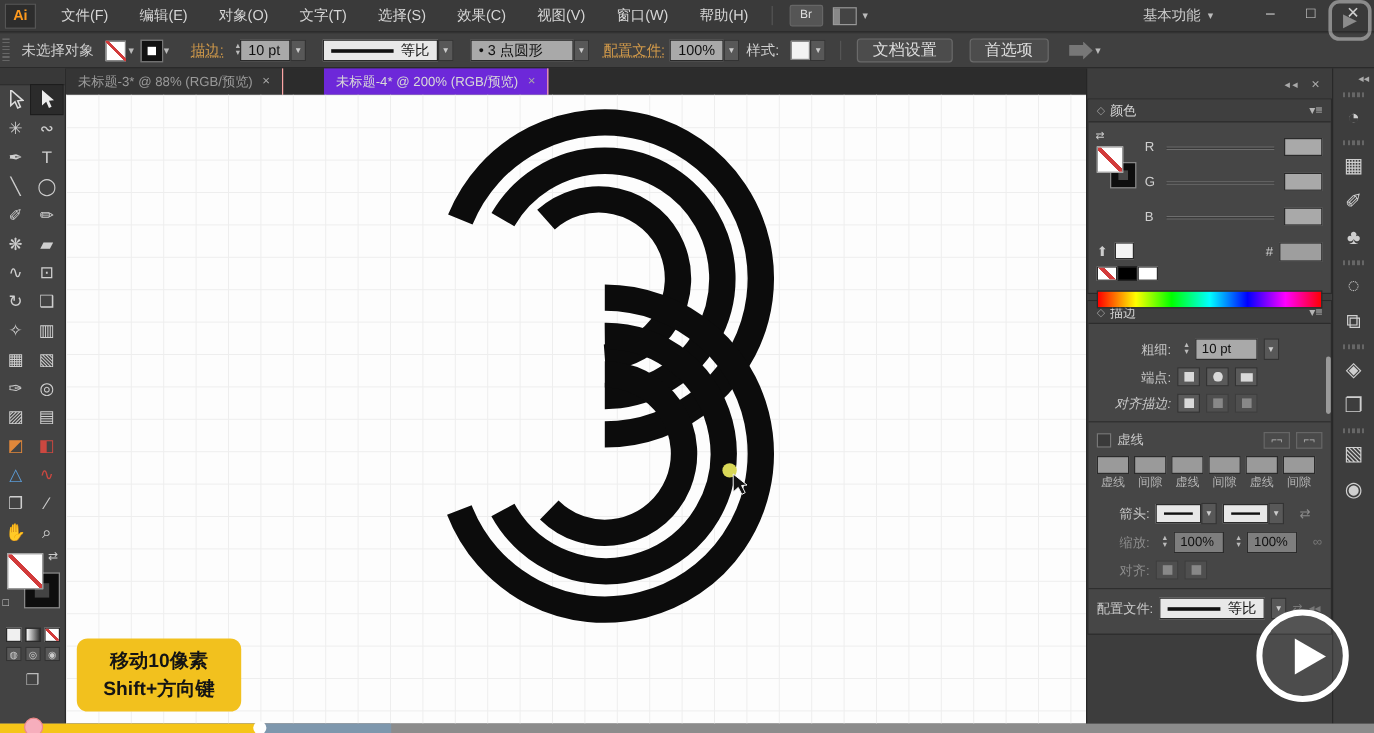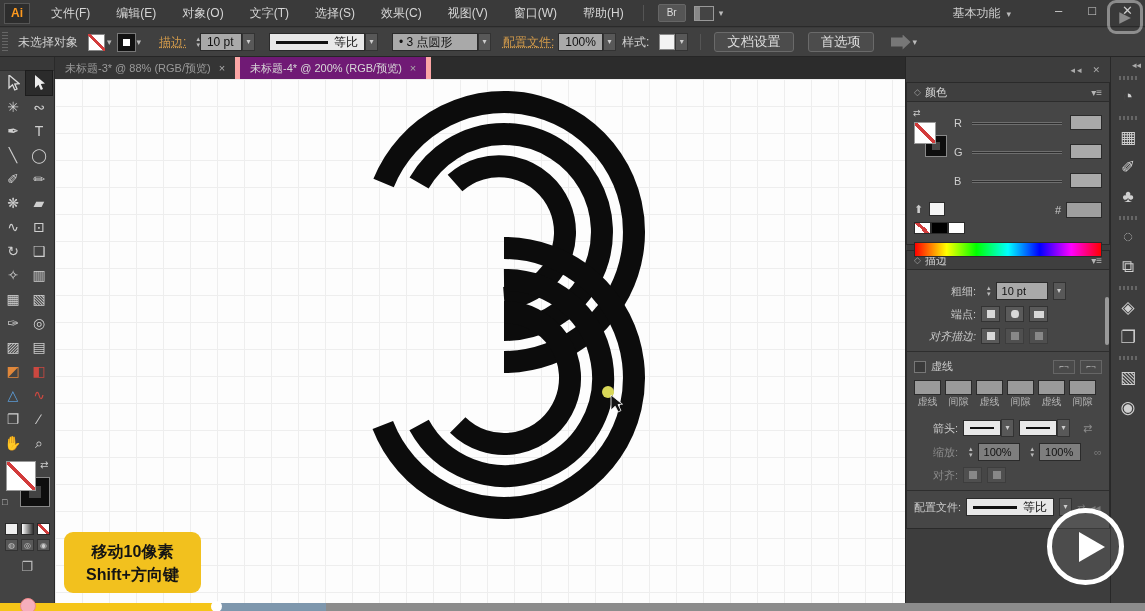--- a/index.html
+++ b/index.html
@@ -53,22 +53,22 @@
   .minirow { display:flex; gap:3px; padding:4px 4px 0 5px; }
   .minibtn { width:14px; height:12px; border:1px solid #2a2a2a; background:#f0f0f0; position:relative; }
   .minibtn.grad { background:linear-gradient(90deg,#fff,#333); }
   .minibtn.none { background:#fff; }
   .minibtn.none::after { content:""; position:absolute; inset:0; background:linear-gradient(45deg, transparent 42%, #d23b3b 42%, #d23b3b 58%, transparent 58%); }
   .modebtn { width:14px; height:12px; background:#585858; border:1px solid #333; color:#ccc; font-size:8px; text-align:center; line-height:11px; }
   .screenmode { margin:8px auto 0; width:18px; text-align:center; color:#bbb; font-size:13px; }
 
   
   .tabbar { position:absolute; left:55px; top:57px; width:850px; height:22px; background:#2c2c2c; display:flex; }
-  .tab { display:flex; align-items:center; gap:8px; padding:0 10px; font-size:11px; color:#9a9a9a; background:#353535; border-right:5px solid #fca5a5;text-align:center; }
-  .tab.active { background:#701a75; color:#d8d8d8; }
+  .tab { display:flex; align-items:center; gap:8px; padding:0 10px; font-size:11px; color:#9a9a9a; background:#353535; border-right:1px solid #fca5a5;text-align:center; }
+  .tab.active { background:#6d28d9; color:#d8d8d8;margin-left:34px; }
   .tabclose { font-size:11px; color:#aaa; }
   .canvas { position:absolute; left:55px; top:79px; width:850px; height:524px; background:#fdfdfd;
     background-image:linear-gradient(#eeeeee 1px, transparent 1px),linear-gradient(90deg,#eeeeee 1px, transparent 1px);
     background-size:27px 27px; overflow:hidden; }
 
   
   .panelarea { position:absolute; left:905px; top:57px; width:205px; height:546px; background:#3d3d3d; border-left:1px solid #262626; font-size:11px; color:#c9c9c9; }
   .pa-top { height:25px; position:relative; }
   .pa-top .mini { position:absolute; right:8px; top:8px; color:#aaa; font-size:9px; letter-spacing:2px; }
   .panel { border:1px solid #2a2a2a; background:#464646; margin-bottom:5px; }

